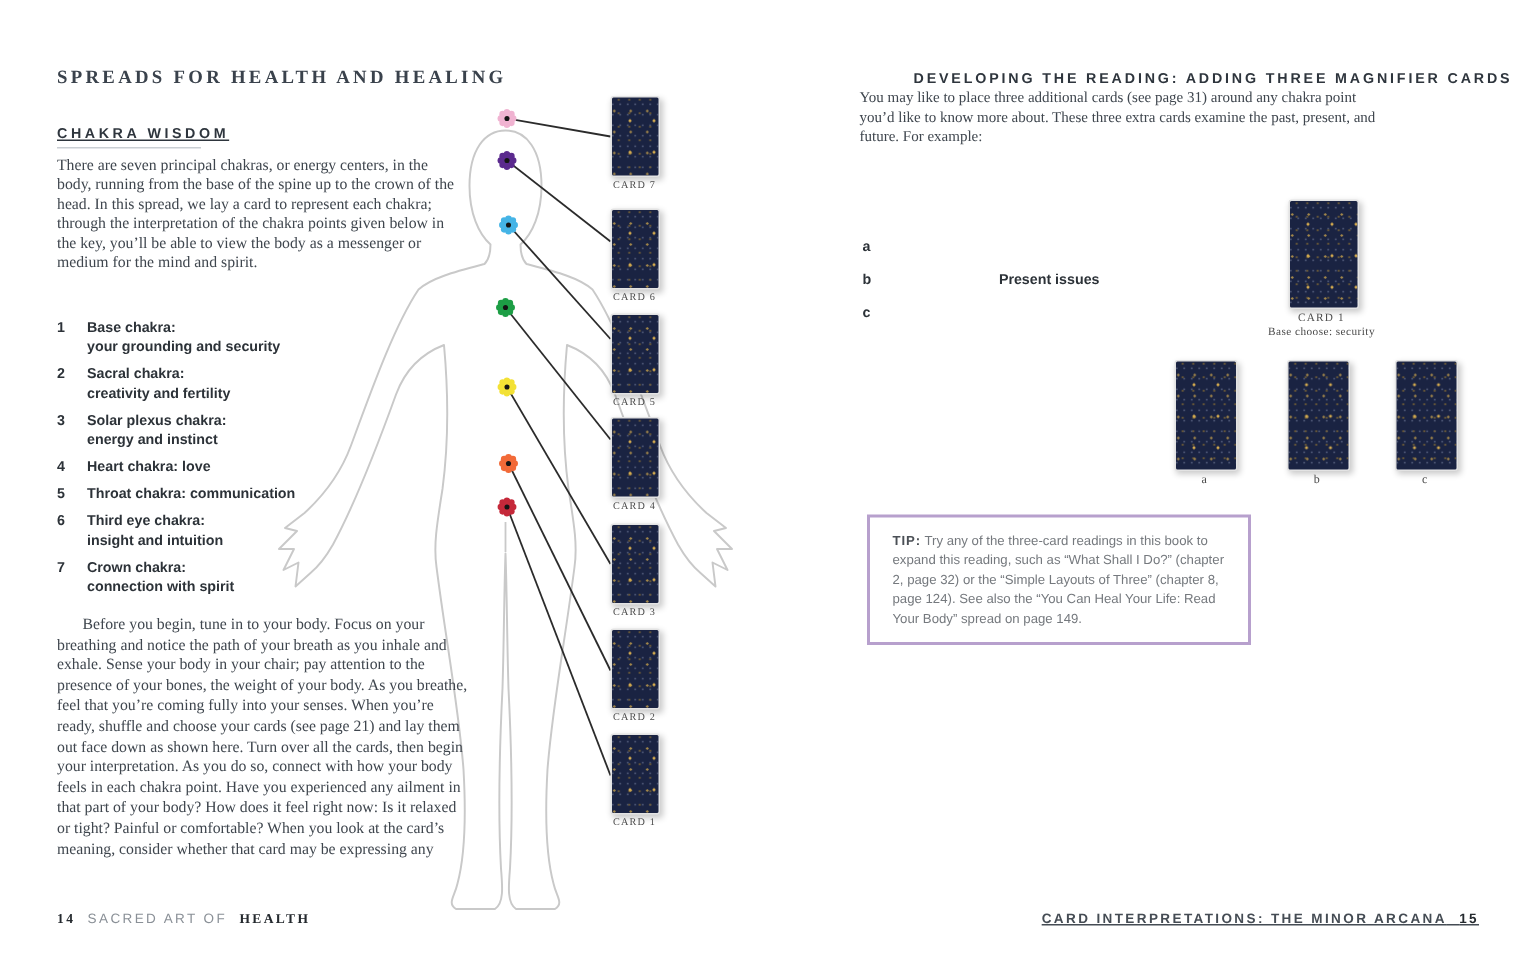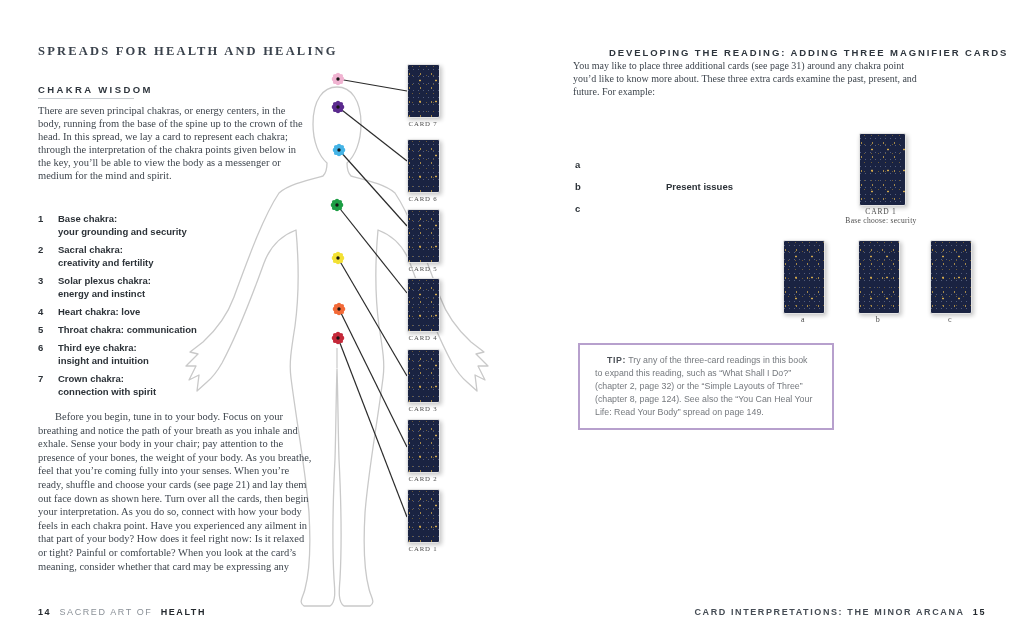--- a/index.html
+++ b/index.html
@@ -37,25 +37,25 @@
     background-size:16px 21px,11px 14px,7px 9px,5px 7px;
     background-position:4px 5px,7px 2px,1px 6px,3px 1px;
     border:1px solid #e3e3e3;
     border-radius:2px;
     box-shadow:1.5px 2px 4px rgba(0,0,0,0.22);
   }
 
   
   .tip-box{border:2px solid #b7a0cd;background:#ffffff;width:222px;
     padding:9px 15px 9px 15px;font-size:8.8px;line-height:13px;color:#75797e;}
-  .tip-label{font-weight:bold;color:#4b5056;letter-spacing:0.6px;margin-left:12px;}
+  .tip-label{font-weight:bold;color:#4b5056;letter-spacing:0.6px;}
 
   
   .footer{font-size:9px;letter-spacing:1.6px;color:#8a9097;}
-  .footer b{color:#24292e;font-weight:bold;}
+  .footer b{color:#24292e;font-weight:bold;font-family:Liberation Serif, serif;}
   .footer-right{color:#454c54;font-weight:bold;letter-spacing:1.6px;font-size:9px;}
   .footer-right b{color:#24292e;}
 </style>
 </head>
 <body>
 
 <svg class="abs" style="left:0;top:0;" width="1024" height="640" viewBox="0 0 1024 640">
   <path fill="none" stroke="#c9c9c9" stroke-width="1.3" stroke-linejoin="round" stroke-linecap="round" d="M 327,163 C 327,169 326,173 323,176 C 304,181 288,185 279,193
        C 263,217 248,259 234,297 C 227,316 215,331 203,342
        L 190,352 L 198,354 L 186,366 L 196,366 L 189,380 L 199,375 L 197,391 L 207,382
@@ -162,21 +162,21 @@
         <circle cx="338" cy="333.9" r="2.2" fill="#c5293a"></circle>
         <circle cx="340.89913780286486" cy="335.10086219713514" r="2.2" fill="#c5293a"></circle>
         <circle cx="338" cy="338" r="4.2" fill="#c5293a"></circle>
         <circle cx="338" cy="338" r="1.7" fill="#141414"></circle>
       </g>
     </g>
 </svg>
 
 <div class="abs page-title" style="left:38px;top:44px;">SPREADS FOR HEALTH AND HEALING</div>
 
-<div class="abs section-head" style="left:38px;top:84px;">CHAKRA WISDOM</div>
+<div class="abs section-head" style="left:38px;top:84px;text-decoration:underline;">CHAKRA WISDOM</div>
 <div class="abs rule" style="left:38px;top:98px;width:96px;"></div>
 
 <div class="abs serif-body" style="left:38px;top:104px;width:272px;">There are seven principal chakras, or energy centers, in the body, running from the base of the spine up to the crown of the head. In this spread, we lay a card to represent each chakra; through the interpretation of the chakra points given below in the key, you’ll be able to view the body as a messenger or medium for the mind and spirit.</div>
 
 <div class="abs key-list" style="left:38px;top:212px;width:250px;">
   <div class="key-item">
     <span class="key-num">1</span>
     <span><span>Base chakra:</span><br>
       <span>your grounding and security</span></span>
   </div>
@@ -266,16 +266,16 @@
 <div class="abs tarot-card" style="left:858px;top:240px;width:40px;height:72px;"></div>
 <div class="abs card-sublabel" style="left:858px;top:315px;width:40px;font-size:8px;">b</div>
 
 <div class="abs tarot-card" style="left:930px;top:240px;width:40px;height:72px;"></div>
 <div class="abs card-sublabel" style="left:930px;top:315px;width:40px;font-size:8px;">c</div>
 
 <div class="abs tip-box" style="left:578px;top:343px;">
   <span class="tip-label">TIP:</span><span> Try any of the three-card readings in this book to expand this reading, such as “What Shall I Do?” (chapter 2, page 32) or the “Simple Layouts of Three” (chapter 8, page 124). See also the “You Can Heal Your Life: Read Your Body” spread on page 149.</span>
 </div>
 
-<div class="abs footer-right" style="right:38px;top:607px;text-align:center;">
+<div class="abs footer-right" style="right:38px;top:607px;text-align:center;text-decoration:underline;">
   <span>CARD INTERPRETATIONS: THE MINOR ARCANA</span>&nbsp;
   <b>15</b>
 </div>
 
 </body></html>

